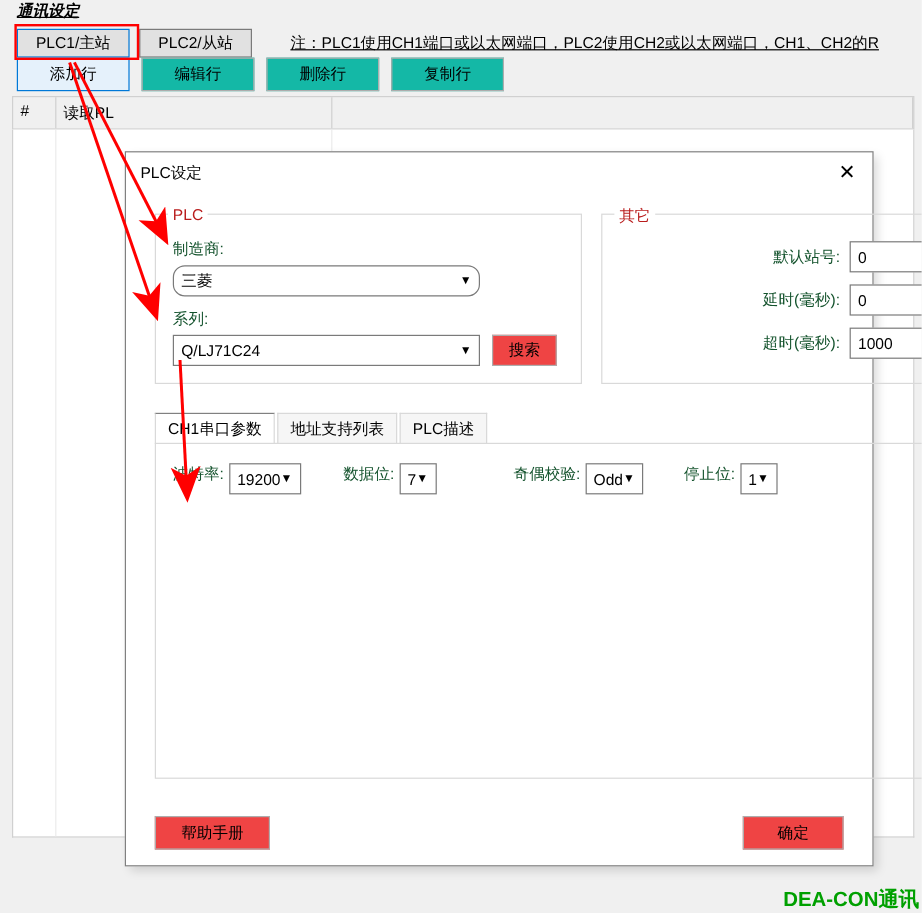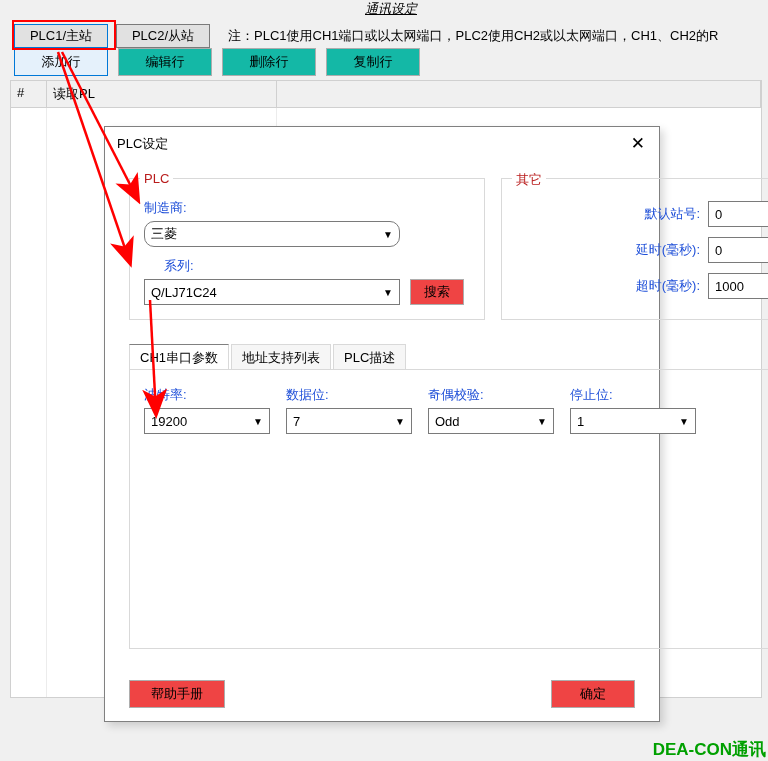--- a/index.html
+++ b/index.html
@@ -1,86 +1,86 @@
 <!DOCTYPE html>
 <html><head>
 <meta charset="utf-8">
 <style>
   * { box-sizing: border-box; font-family: "Microsoft YaHei", "SimSun", sans-serif; font-size: 13px; }
   html, body { margin: 0; padding: 0; width: 768px; height: 761px; overflow: hidden; background: #f0f0f0; position: relative; }
   .root { position: relative; width: 768px; height: 761px; }
 
-  .section-title { font-weight: normal; font-style: italic; text-decoration: underline; padding: 0 0 6px 14px; text-align: center; }
+  .section-title { font-weight: bold; font-style: italic; text-decoration: underline; padding: 0 0 6px 14px; }
   .tab-row { display: flex; align-items: center; gap: 8px; padding: 0 0 0 14px; }
 
   .plc-tab { display: inline-flex; align-items: center; justify-content: center; width: 94px; height: 24px; border: 1px solid #7a7a7a; background: #e1e1e1; cursor: pointer; }
   .plc-tab.selected { border: 1px solid #0078d7; }
   .highlight-box { position: absolute; border: 2px solid #ff0000; pointer-events: none; }
 
   .note-text { color: #000; }
 
   .toolbar-row { display: flex; gap: 10px; padding: 0 0 0 14px; }
   .tool-btn { width: 94px; height: 28px; display: inline-flex; align-items: center; justify-content: center; background: #14b8a6; border: 1px solid #adadad; cursor: pointer; }
   .tool-btn:first-child { background: #e5f1fb; border-color: #0078d7; }
 
   .grid-head { display: flex; border: 1px solid #d0d0d0; margin: 4px 6px 0 10px; background: #f0f0f0; }
   .grid-head .gh-cell { padding: 4px 6px; border-right: 1px solid #d0d0d0; }
   .grid-body { border: 1px solid #d0d0d0; border-top: none; margin: 0 6px 0 10px; background: #fff; height: 590px; }
   .grid-body-inner { display: flex; height: 100%; }
   .grid-col-num { width: 36px; border-right: 1px solid #ececec; }
   .grid-col-mid { width: 230px; border-right: 1px solid #ececec; }
 
   
-  .dialog { position: absolute; left: 104px; top: 126px; width: 556px; height: 596px; background: #fff; border: 1px solid #808080; z-index: 20; box-shadow: 4px 4px 8px rgba(0,0,0,.15); }
+  .dialog { position: absolute; left: 104px; top: 126px; width: 624px; height: 596px; background: #fff; border: 1px solid #808080; z-index: 20; box-shadow: 4px 4px 8px rgba(0,0,0,.15); }
   .dlg-title { display: flex; align-items: center; justify-content: space-between; padding: 6px 10px 6px 12px; }
   .dlg-close { cursor: pointer; font-size: 17px; padding: 0 4px; }
 
   .dlg-body { padding: 6px 18px 12px 18px; position: relative; height: calc(100% - 32px); }
 
   .fieldset { position: absolute; border: 1px solid #d9d9d9; }
   .fieldset-label { position: absolute; top: -8px; left: 10px; background: #fff; padding: 0 4px; color: #b91c1c; }
 
   .fs-plc { left: 24px; top: 18px; width: 356px; height: 142px; }
   .fs-other { left: 396px; top: 18px; width: 300px; height: 142px; }
 
-  .label { color: #1d4ed8; }
+  .label { color: #14532d; }
   .combo { display: inline-flex; align-items: center; justify-content: space-between; height: 26px; background: #fff; border: 1px solid #7a7a7a; padding: 0 6px 0 6px; cursor: pointer; }
   .combo .chev { font-size: 10px; color: #000; }
   .btn { display: inline-flex; align-items: center; justify-content: center; height: 26px; background: #ef4444; border: 1px solid #adadad; cursor: pointer; }
   .input { height: 26px; width: 78px; border: 1px solid #7a7a7a; background: #fff; padding: 0 6px; }
 
   
   .inner-tab-strip { position: absolute; left: 24px; top: 184px; display: flex; }
   .inner-tab { height: 26px; display: inline-flex; align-items: center; padding: 0 10px; border: 1px solid #d9d9d9; border-bottom: none; background: #fff; margin-right: 2px; cursor: pointer; }
   .inner-tab.active { background: #fff; border-color: #808080 #d9d9d9 #fff #d9d9d9; }
   .inner-tab.inactive { background: #f6f6f6; }
   .inner-tab-body { position: absolute; left: 24px; top: 209px; width: 672px; height: 280px; border: 1px solid #d9d9d9; }
 
   .param-row { position: absolute; left: 14px; top: 16px; display: flex; gap: 16px; }
-  .param { display: flex; flex-direction: column; gap: 4px; width: 126px; }
+  .param { display: flex; flex-direction: row; gap: 4px; width: 126px; }
 
   
   .dlg-footer { position: absolute; left: 24px; right: 24px; bottom: 14px; display: flex; justify-content: space-between; }
   .dlg-footer .right { display: flex; gap: 10px; }
   .dlg-footer .btn { width: 84px; height: 28px; }
   .dlg-footer .btn.help { width: 96px; }
 
   .watermark { position: absolute; right: 2px; bottom: 0; color: #00a000; font-weight: bold; font-size: 17px; z-index: 5; }
 
   .arrow-layer { position: absolute; inset: 0; z-index: 50; pointer-events: none; }
 </style>
 </head>
 <body>
 <div class="root">
 
   <div class="section-title" style="margin-top:0;">通讯设定</div>
   <div class="tab-row">
     <div class="plc-tab selected">PLC1/主站</div>
     <div class="plc-tab">PLC2/从站</div>
-    <span class="note-text" style="margin-left:10px;">注：PLC1使用CH1端口或以太网端口，PLC2使用CH2或以太网端口，CH1、CH2的R</span>
+    <span class="note-text" style="margin-left:24px;text-decoration:underline;">注：PLC1使用CH1端口或以太网端口，PLC2使用CH2或以太网端口，CH1、CH2的R</span>
   </div>
 
   <div class="highlight-box" style="left:12px; top:20px; width:104px; height:30px;"></div>
 
   <div class="toolbar-row">
     <div class="tool-btn">添加行</div>
     <div class="tool-btn">编辑行</div>
     <div class="tool-btn">删除行</div>
     <div class="tool-btn">复制行</div>
   </div>
@@ -106,21 +106,21 @@
     <div class="dlg-body">
 
       <div class="fieldset fs-plc">
         <span class="fieldset-label">PLC</span>
         <div style="position:absolute; left:14px; top:20px;">
           <div class="label">制造商:</div>
           <div class="combo" style="width:256px; margin-top:4px;border-radius:10px;">
             <span>三菱</span>
             <span class="chev">▼</span>
           </div>
-          <div class="label" style="margin-top:10px;margin-left:20px;">系列:</div>
+          <div class="label" style="margin-top:10px;">系列:</div>
           <div style="display:flex; gap:10px; margin-top:4px;justify-content:space-between;">
             <div class="combo" style="width:256px;">
               <span>Q/LJ71C24</span>
               <span class="chev">▼</span>
             </div>
             <div class="btn" style="width:54px;">搜索</div>
           </div>
         </div>
       </div>
 

